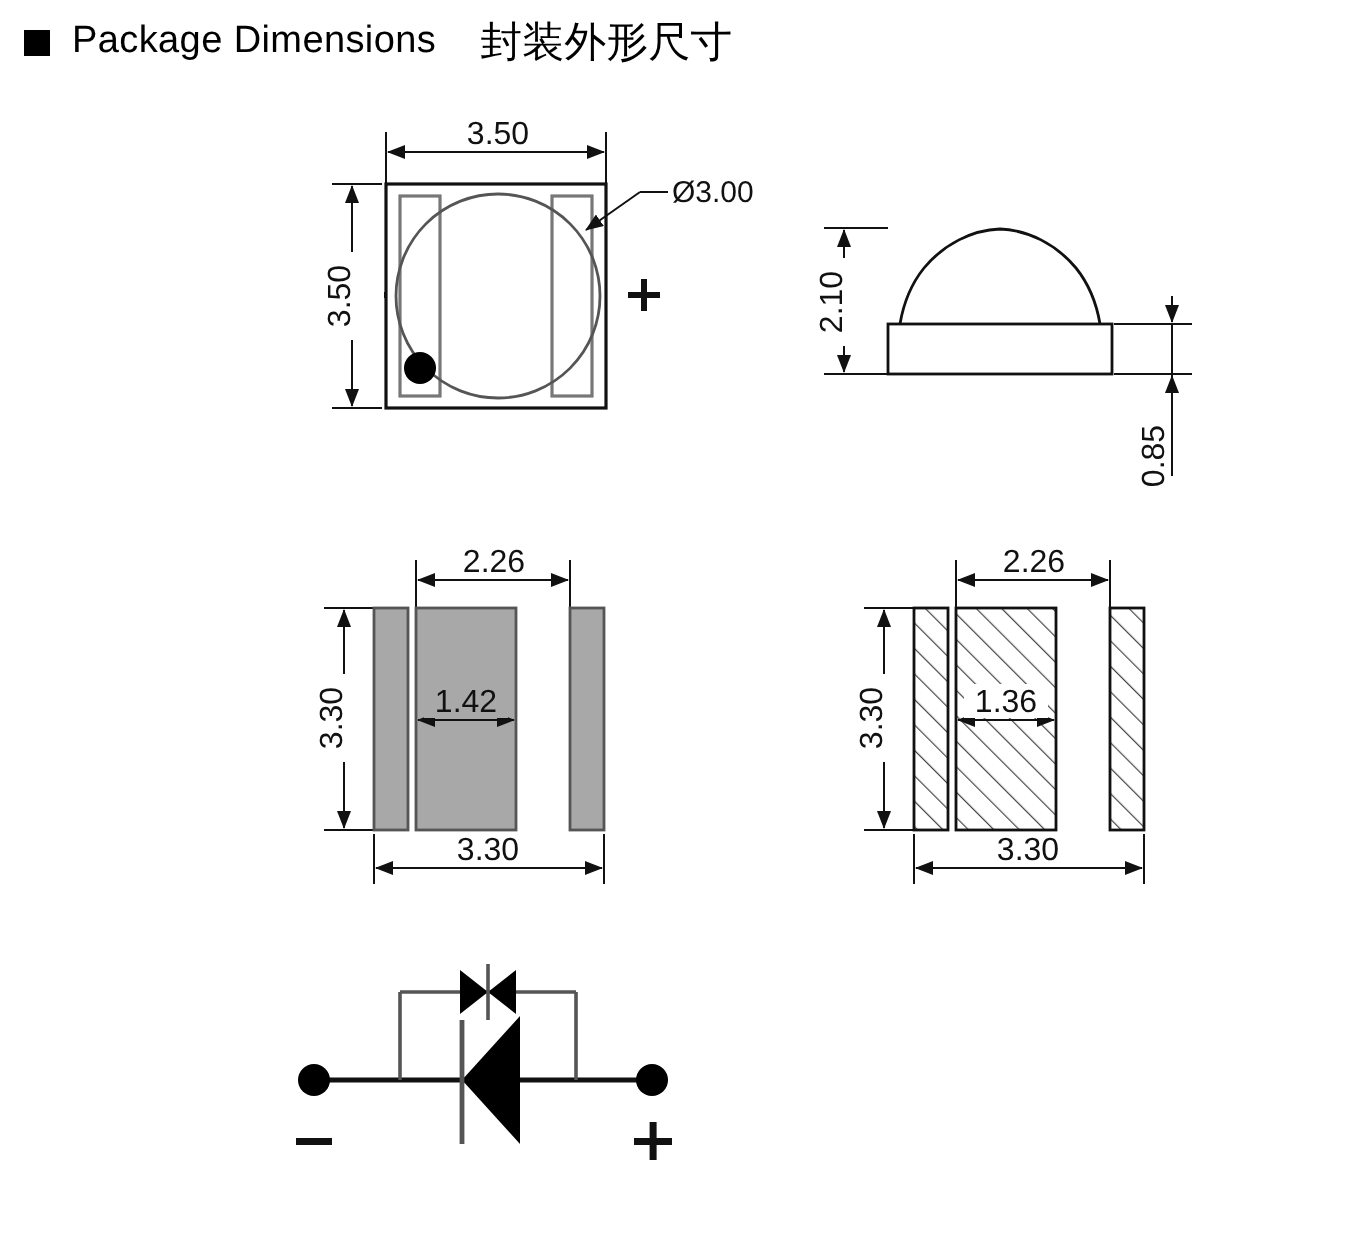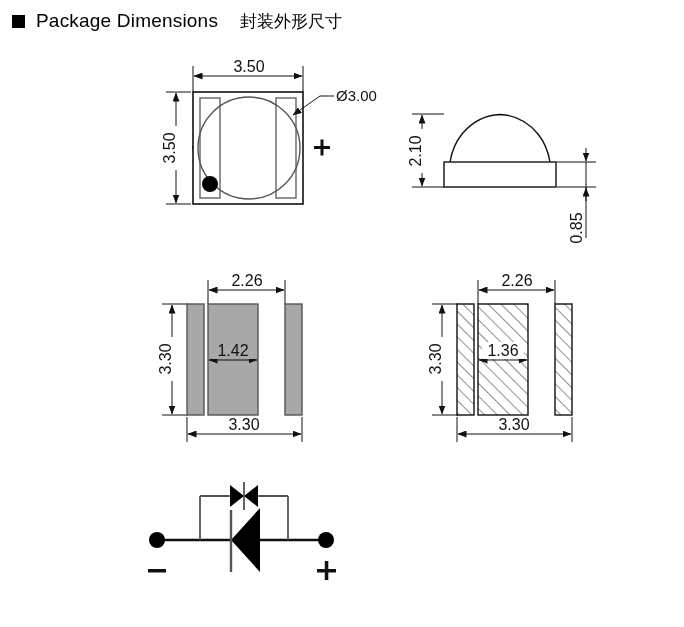--- a/index.html
+++ b/index.html
@@ -41,21 +41,21 @@
     margin-right: 11px;
     flex: 0 0 auto;
   }
   .header-title-en {
     font-size: 19px;
     letter-spacing: 0.2px;
     white-space: nowrap;
     font-family: "Liberation Sans", sans-serif;
   }
   .header-title-cn {
-    font-size: 17px;
+    font-size: 21px;
     margin-left: 22px;
     white-space: nowrap;
     font-family: "DejaVu Sans", sans-serif;
   }
   
   .view-svg {
     position: absolute;
     overflow: visible;
   }
   .view-svg text {

